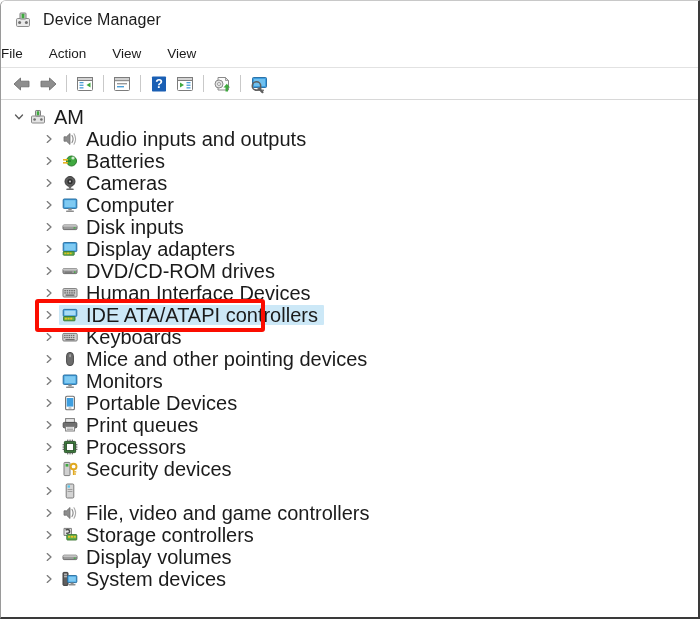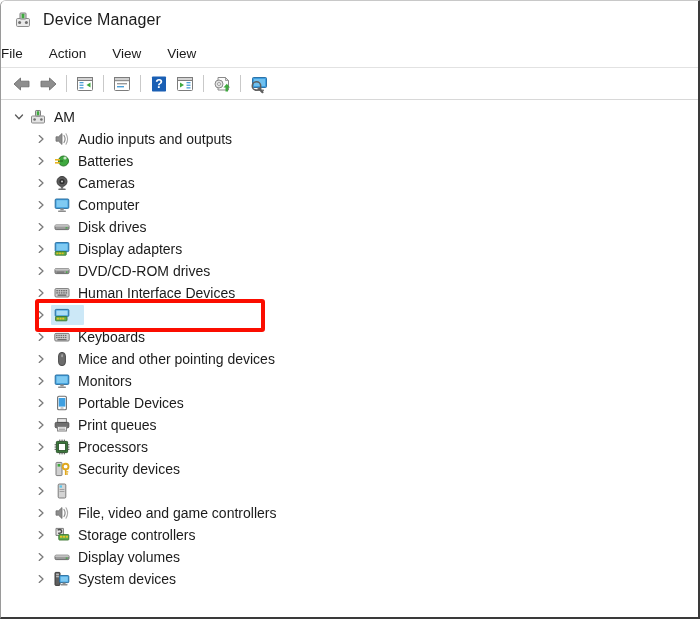--- a/index.html
+++ b/index.html
@@ -82,33 +82,33 @@
     overflow:hidden;
   }
   .row{
     height:22px;
     display:flex;align-items:center;
     box-sizing:border-box;
     white-space:nowrap;
     cursor:default;
   }
   .row.root{padding-left:10px;}
-  .row.child{padding-left:32px;}
+  .row.child{padding-left:40px;}
   .chev{
     width:16px;height:16px;flex:0 0 auto;
     display:flex;align-items:center;justify-content:center;
     margin-right:2px;
   }
   .ico{
     width:18px;height:18px;flex:0 0 auto;
     margin-right:7px;position:relative;
     display:flex;align-items:center;justify-content:center;
   }
   .label{
-    font-size:14px;color:#1b1b1b;line-height:18px;
+    font-size:20px;color:#1b1b1b;line-height:18px;
   }
   .row.selected .sel-bg{
     background:#cce8f7;
   }
   .sel-bg{
     display:flex;align-items:center;
     padding:1px 6px 1px 2px;border-radius:1px;
   }
 
   
@@ -335,21 +335,21 @@
             </svg>
           </span>
           <span class="sel-bg">
             <span class="ico">
               <svg width="18" height="18" viewBox="0 0 18 18">
                 <rect x="2" y="7" width="14" height="4.6" rx="1.1" fill="#9c9c9c" stroke="#6d6d6d" stroke-width="1"></rect>
                 <rect x="2" y="7" width="14" height="1.8" rx="1" fill="#c0c0c0"></rect>
                 <rect x="12.4" y="9.3" width="2.3" height="1.3" rx="0.4" fill="#3fa93f"></rect>
               </svg>
             </span>
-            <span class="label">Disk drives</span>
+            <span class="label">Disk inputs</span>
           </span>
         </div>
         <div class="row child">
           <span class="chev">
             <svg width="10" height="10" viewBox="0 0 10 10">
               <path d="M3.2 1.6 L7 5 L3.2 8.4" fill="none" stroke="#7a7a7a" stroke-width="1.3" stroke-linecap="round" stroke-linejoin="round"></path>
             </svg>
           </span>
           <span class="sel-bg">
             <span class="ico">
@@ -419,20 +419,21 @@
             <span class="ico">
               <svg width="18" height="18" viewBox="0 0 18 18">
                 <rect x="2.2" y="3.4" width="13.6" height="7" rx="1" fill="#3f9fe0" stroke="#2b6f9e" stroke-width="1"></rect>
                 <rect x="3.4" y="4.5" width="11.2" height="4.8" fill="#a9dcf5"></rect>
                 <rect x="2.6" y="10.6" width="11.4" height="4.2" rx="0.6" fill="#5fae4a" stroke="#3a7430" stroke-width="0.9"></rect>
                 <rect x="3.8" y="11.7" width="2.1" height="1.8" fill="#e8c42a"></rect>
                 <rect x="6.5" y="11.7" width="2.1" height="1.8" fill="#e8c42a"></rect>
                 <rect x="9.2" y="11.7" width="2.1" height="1.8" fill="#e8c42a"></rect>
               </svg>
             </span>
+            <span class="label">IDE ATA/ATAPI controllers</span>
           </span>
         </div>
         <div class="row child">
           <span class="chev">
             <svg width="10" height="10" viewBox="0 0 10 10">
               <path d="M3.2 1.6 L7 5 L3.2 8.4" fill="none" stroke="#7a7a7a" stroke-width="1.3" stroke-linecap="round" stroke-linejoin="round"></path>
             </svg>
           </span>
           <span class="sel-bg">
             <span class="ico">

